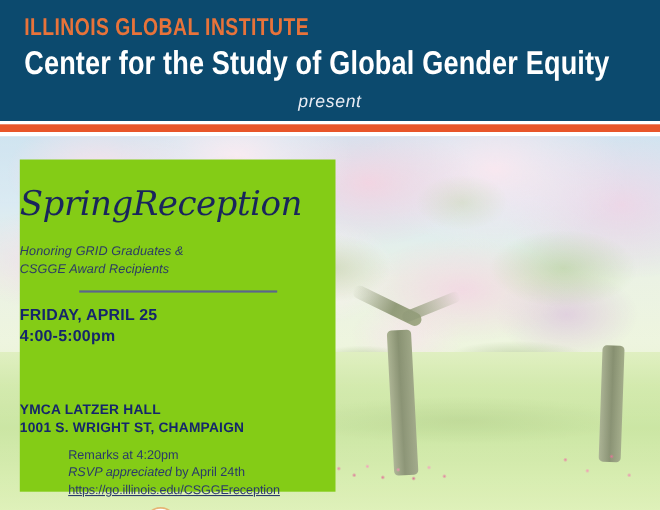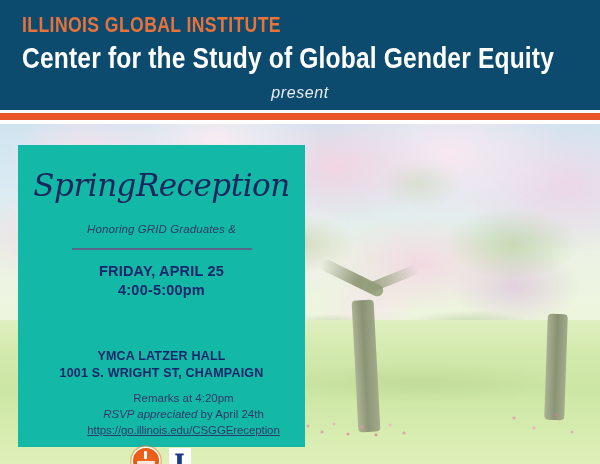--- a/index.html
+++ b/index.html
@@ -153,24 +153,24 @@
       radial-gradient(circle 3px at 72px 26px,#e8789c,rgba(232,120,156,0) 70%);
   }
   .photo-wash{
     position:absolute;inset:0;
     background:linear-gradient(180deg,rgba(255,255,255,.30) 0%,rgba(255,255,255,.16) 40%,rgba(255,255,255,.22) 100%);
   }
 
   
   .card{
     position:absolute;left:18px;top:145px;width:287px;height:302px;
-    background:#14b8a6;
+    background:#84cc16;
     box-sizing:border-box;
     padding:0;
-    text-align:center;
+    text-align:left;
   }
   .script-title{
     margin:0;padding-top:22px;
     font-family:"DejaVu Serif", serif;
     font-style:italic;
     font-weight:normal;
     font-size:31px;
     color:#19255c;
     letter-spacing:-.5px;
     line-height:36px;
@@ -266,20 +266,21 @@
     <div class="tulips"></div>
     <div class="tulips-right"></div>
     <div class="photo-wash"></div>
   </div>
 
   <div class="card">
     <div class="script-title">SpringReception</div>
 
     <div class="honoring">
       <div>Honoring GRID Graduates &amp;</div>
+      <div>CSGGE Award Recipients</div>
     </div>
 
     <div class="divider"></div>
 
     <div class="bold-block">
       <div class="bb-1">FRIDAY, APRIL 25</div>
       <div class="bb-2">4:00-5:00pm</div>
       <div class="bb-3">YMCA LATZER HALL</div>
       <div class="bb-4">1001 S. WRIGHT ST, CHAMPAIGN</div>
     </div>

